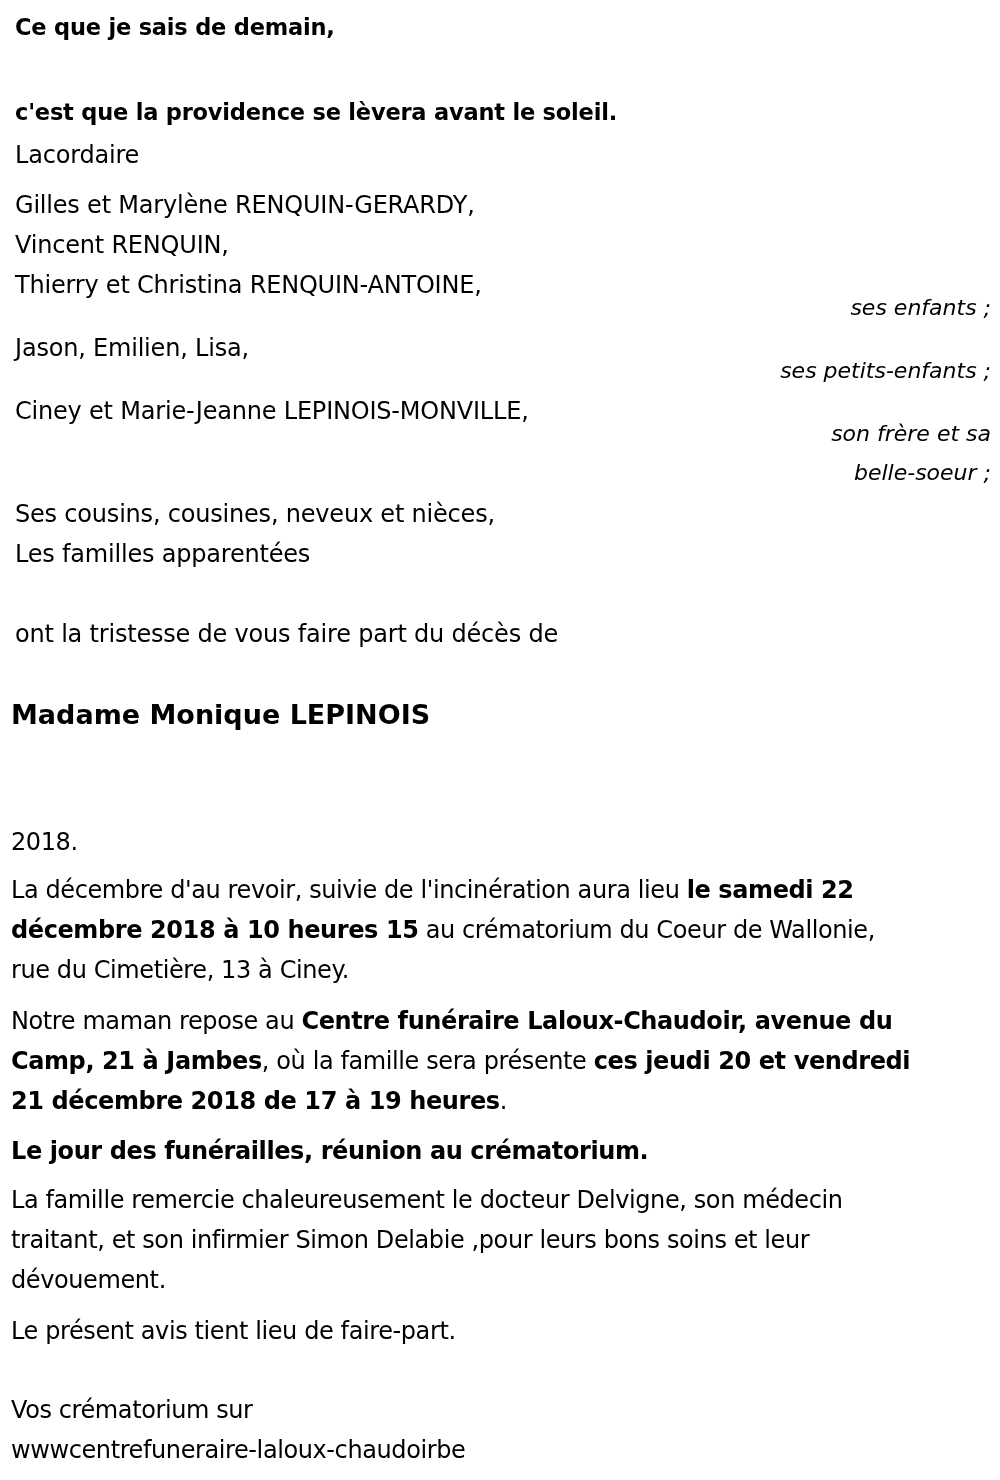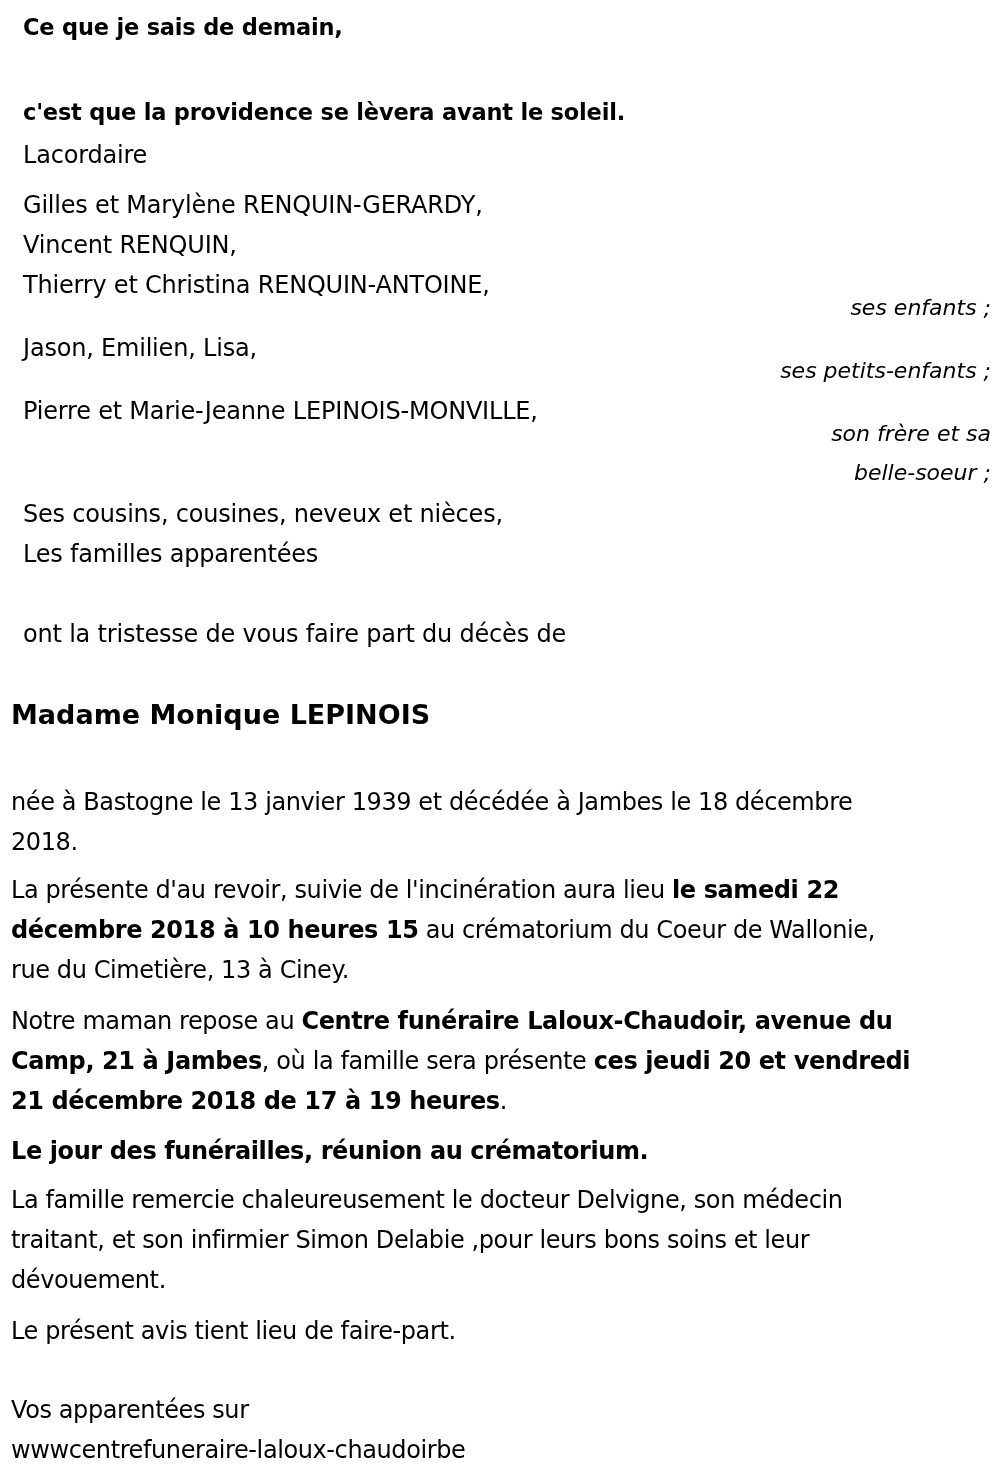--- a/index.html
+++ b/index.html
@@ -17,21 +17,21 @@
       font-size: 24px;
     }
     .page {
       position: absolute;
       left: 11px;
       top: 0;
       width: 980px;
     }
     .line {
       position: absolute;
-      left: 12px;
+      left: 4px;
       white-space: nowrap;
       line-height: 40px;
       height: 40px;
       letter-spacing: -0.2px;
       text-align: center;
     }
     .bold { font-weight: bold; }
     .quote { font-size: 22.5px; }
     .right {
       position: absolute;
@@ -70,54 +70,54 @@
   <div class="line" style="top:135px;">Lacordaire</div>
 
   <div class="line" style="top:185px;">Gilles et Marylène RENQUIN-GERARDY,</div>
   <div class="line" style="top:225px;">Vincent RENQUIN,</div>
   <div class="line" style="top:265px;">Thierry et Christina RENQUIN-ANTOINE,</div>
   <div class="right" style="top:289px;">ses enfants ;</div>
 
   <div class="line" style="top:328px;">Jason, Emilien, Lisa,</div>
   <div class="right" style="top:352px;font-style:italic;">ses petits-enfants ;</div>
 
-  <div class="line" style="top:391px;">Pierre et Marie-Jeanne LEPINOIS-MONVILLE,</div>
+  <div class="line" style="top:391px;">Ciney et Marie-Jeanne LEPINOIS-MONVILLE,</div>
   <div class="right" style="top:415px;">son frère et sa</div>
   <div class="right" style="top:454px;">belle-soeur ;</div>
 
   <div class="line" style="top:494px;">Ses cousins, cousines, neveux et nièces,</div>
   <div class="line" style="top:534px;">Les familles apparentées</div>
 
   <div class="line" style="top:614px;">ont la tristesse de vous faire part du décès de</div>
 
   <div class="title" style="top:691px;">Madame Monique LEPINOIS</div>
 
   <div class="para" style="top:782px;">
-    <span>née à Bastogne le 13 janvier 1939 et décédée à Jambes le 18 décembre</span><br>
+    <br>
     <span>2018.</span>
   </div>
 
   <div class="para" style="top:870px;">
-    <span>La présente d'au revoir, suivie de l'incinération aura lieu </span><b>le samedi 22</b><br>
+    <span>La décembre d'au revoir, suivie de l'incinération aura lieu </span><b>le samedi 22</b><br>
     <b>décembre 2018 à 10 heures 15</b><span> au crématorium du Coeur de Wallonie,</span><br>
     <span>rue du Cimetière, 13 à Ciney.</span>
   </div>
 
   <div class="para" style="top:1001px;">
     <span>Notre maman repose au </span><b>Centre funéraire Laloux-Chaudoir, avenue du</b><br>
     <b>Camp, 21 à Jambes</b><span>, où la famille sera présente </span><b>ces jeudi 20 et vendredi</b><br>
     <b>21 décembre 2018 de 17 à 19 heures</b><span>.</span>
   </div>
 
   <div class="para bold" style="top:1131px;">Le jour des funérailles, réunion au crématorium.</div>
 
   <div class="para" style="top:1180px;">
     <span>La famille remercie chaleureusement le docteur Delvigne, son médecin</span><br>
     <span>traitant, et son infirmier Simon Delabie ,pour leurs bons soins et leur</span><br>
     <span>dévouement.</span>
   </div>
 
   <div class="para" style="top:1311px;">Le présent avis tient lieu de faire-part.</div>
 
-  <div class="para" style="top:1390px;">Vos apparentées sur</div>
+  <div class="para" style="top:1390px;">Vos crématorium sur</div>
   <div class="para" style="top:1430px;">wwwcentrefuneraire-laloux-chaudoirbe</div>
 
 </div>
 
 </body></html>

